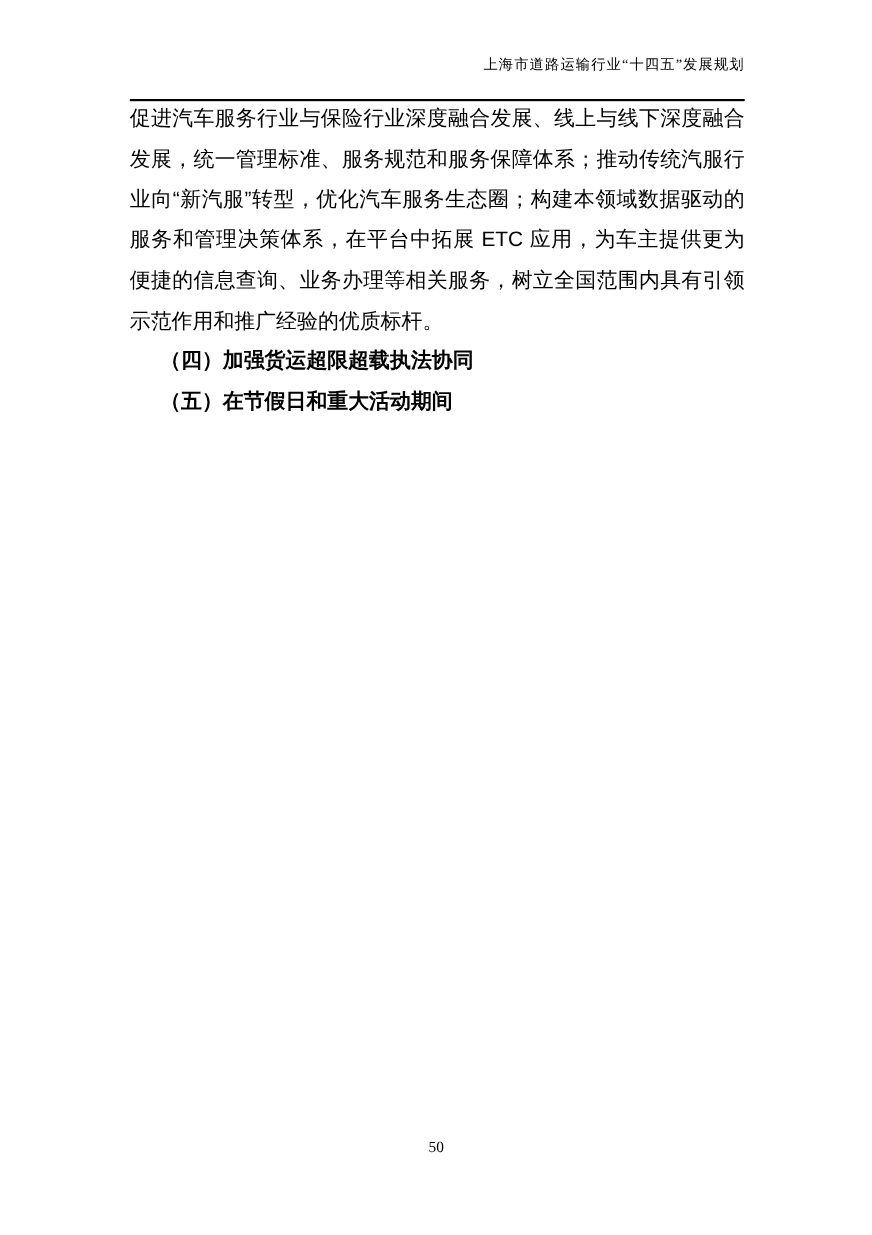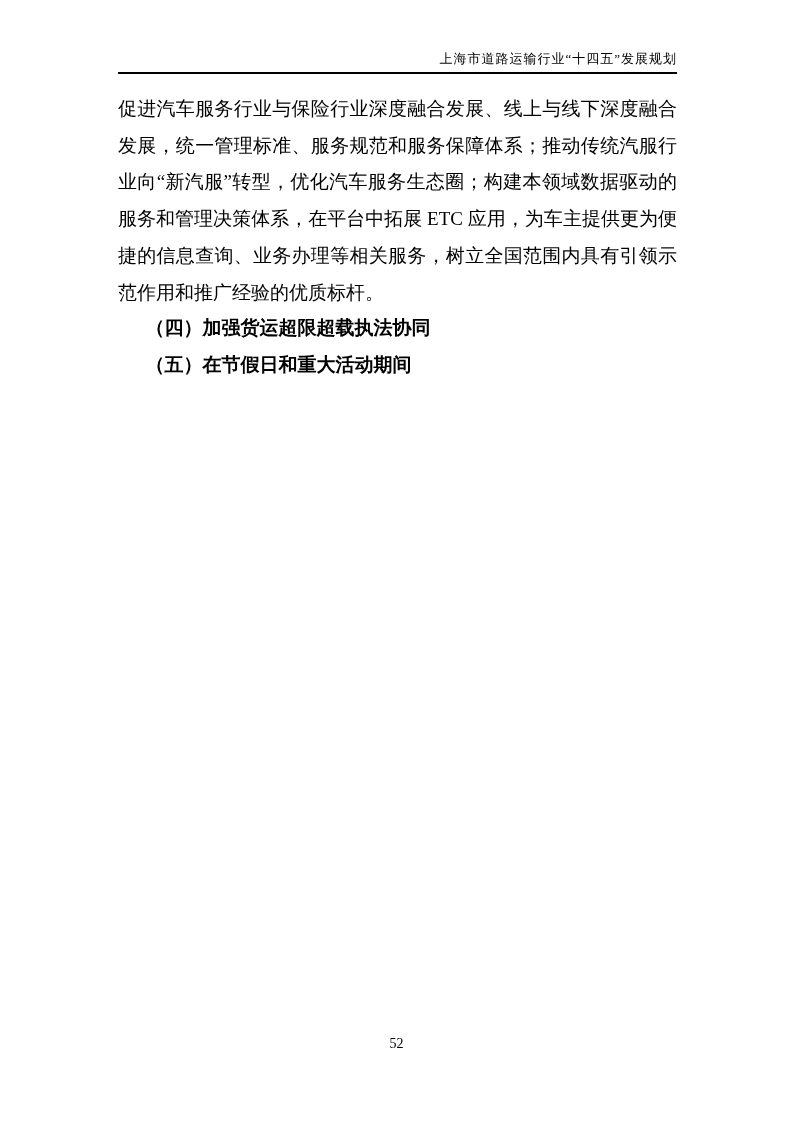--- a/index.html
+++ b/index.html
@@ -18,41 +18,41 @@
     color: #000000;
   }
   .header {
     position: absolute;
     top: 50px;
     left: 118px;
     width: 559px;
     text-align: right;
     font-size: 13px;
     letter-spacing: 1px;
-    padding-bottom: 4px;
+    padding-bottom: 22px;
     border-bottom: 2px solid #000000;
     font-family: "Liberation Serif", "DejaVu Serif", serif;
   }
   .content {
     position: absolute;
     top: 91px;
     left: 118px;
     width: 559px;
     font-size: 19px;
     line-height: 36.7px;
     text-align: justify;
     text-justify: inter-character;
   }
   .content p {
     margin: 0;
     padding: 0;
   }
   .para {
     text-indent: 2em;
-    font-family: Liberation Serif, serif;
+    font-family: Liberation Sans, sans-serif;
   }
   .para.no-indent {
     text-indent: 0;
   }
   .heading {
     text-indent: 1.45em;
     font-weight: bold;
     font-family: Liberation Mono, monospace;
   }
   .footer {
@@ -74,16 +74,16 @@
     <span>上海市道路运输行业“十四五”发展规划</span>
   </div>
 
   <div class="content">
     <p class="para no-indent">促进汽车服务行业与保险行业深度融合发展、线上与线下深度融合发展，统一管理标准、服务规范和服务保障体系；推动传统汽服行业向“新汽服”转型，优化汽车服务生态圈；构建本领域数据驱动的服务和管理决策体系，在平台中拓展 ETC 应用，为车主提供更为便捷的信息查询、业务办理等相关服务，树立全国范围内具有引领示范作用和推广经验的优质标杆。</p>
     <p class="heading">（四）加强货运超限超载执法协同</p>
     <p class="heading">（五）在节假日和重大活动期间</p>
   </div>
 
   <div class="footer">
-    <span>52</span>
+    <span>50</span>
   </div>
 
 </div>
 
 </body></html>

